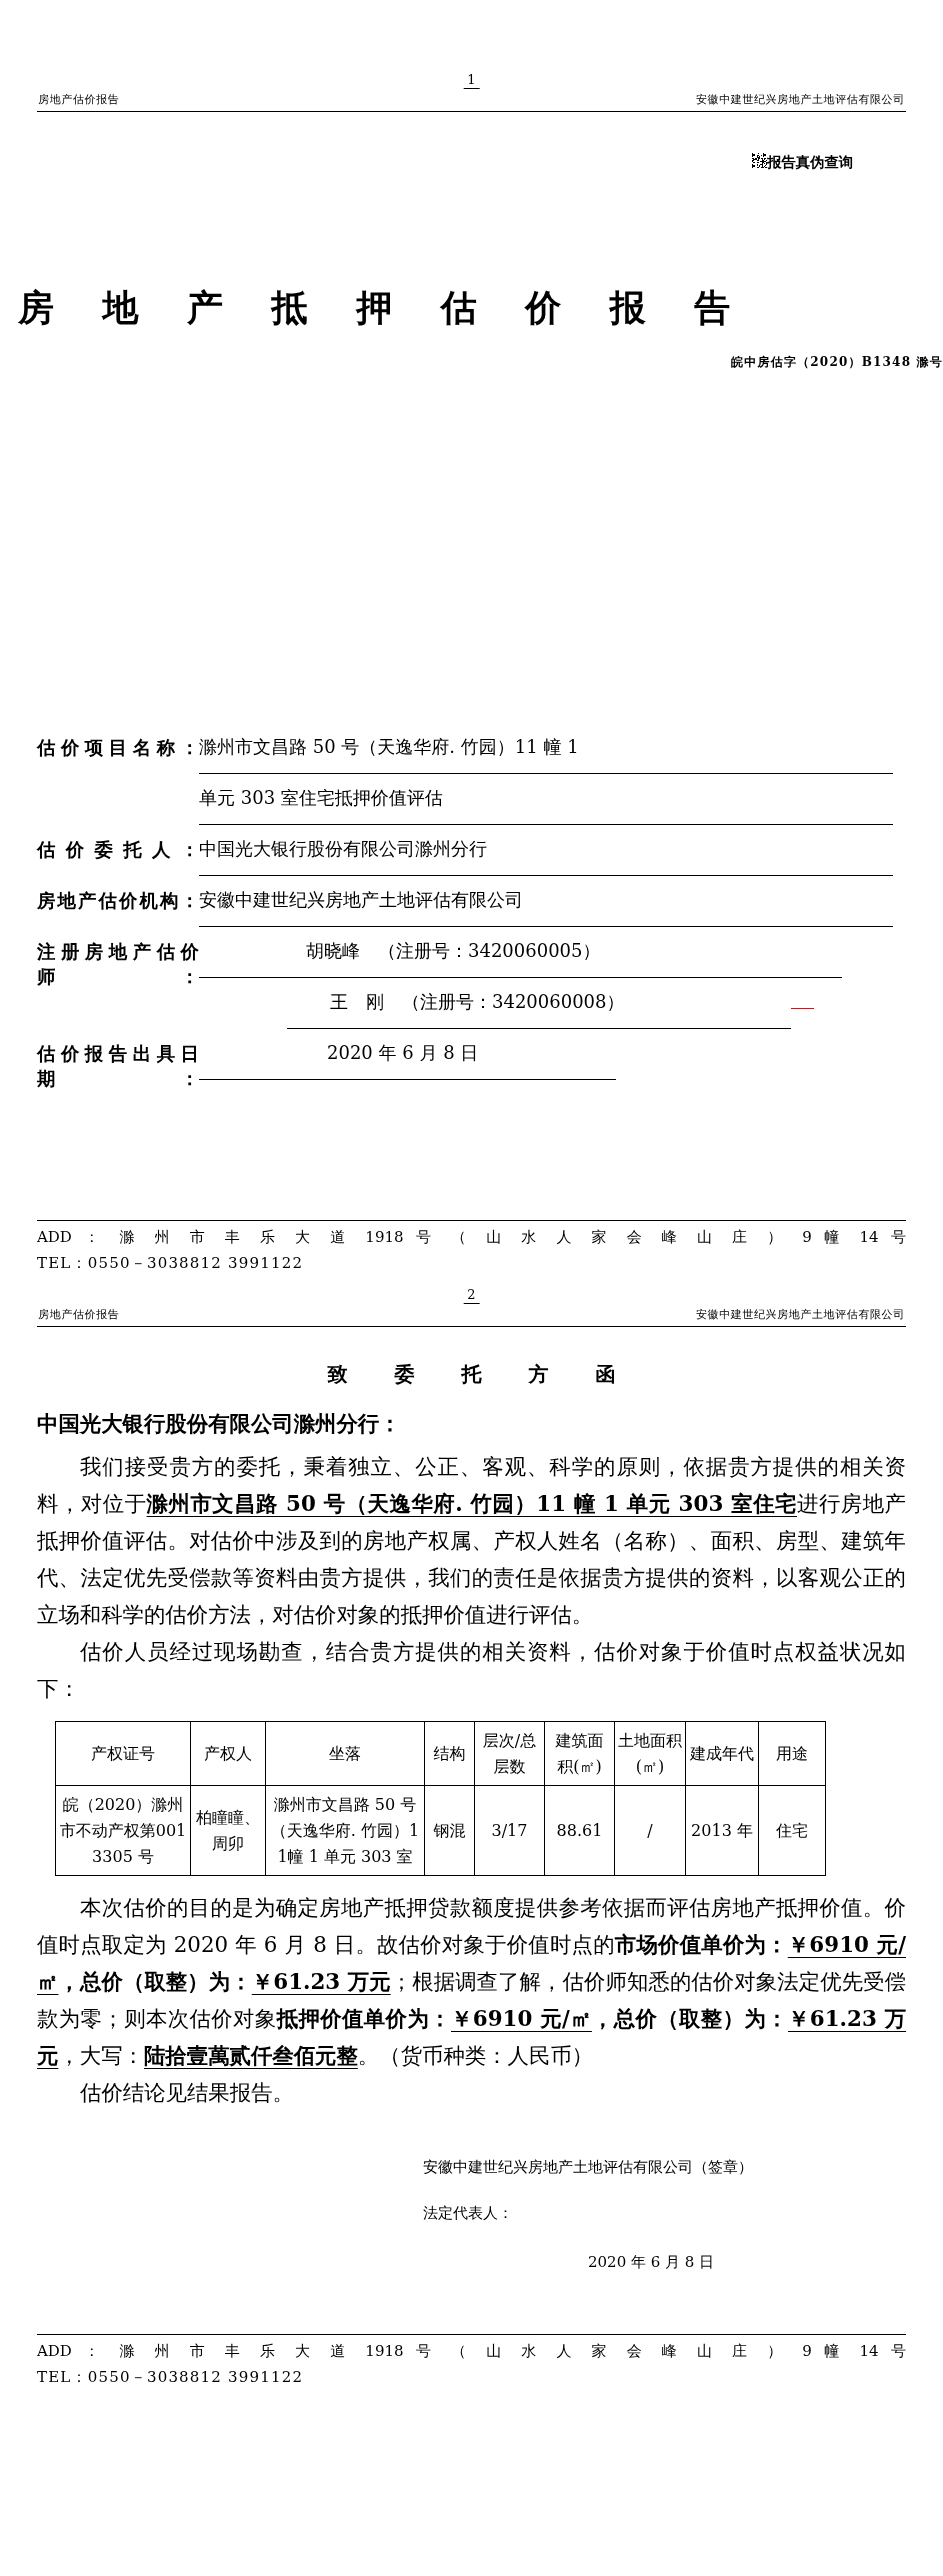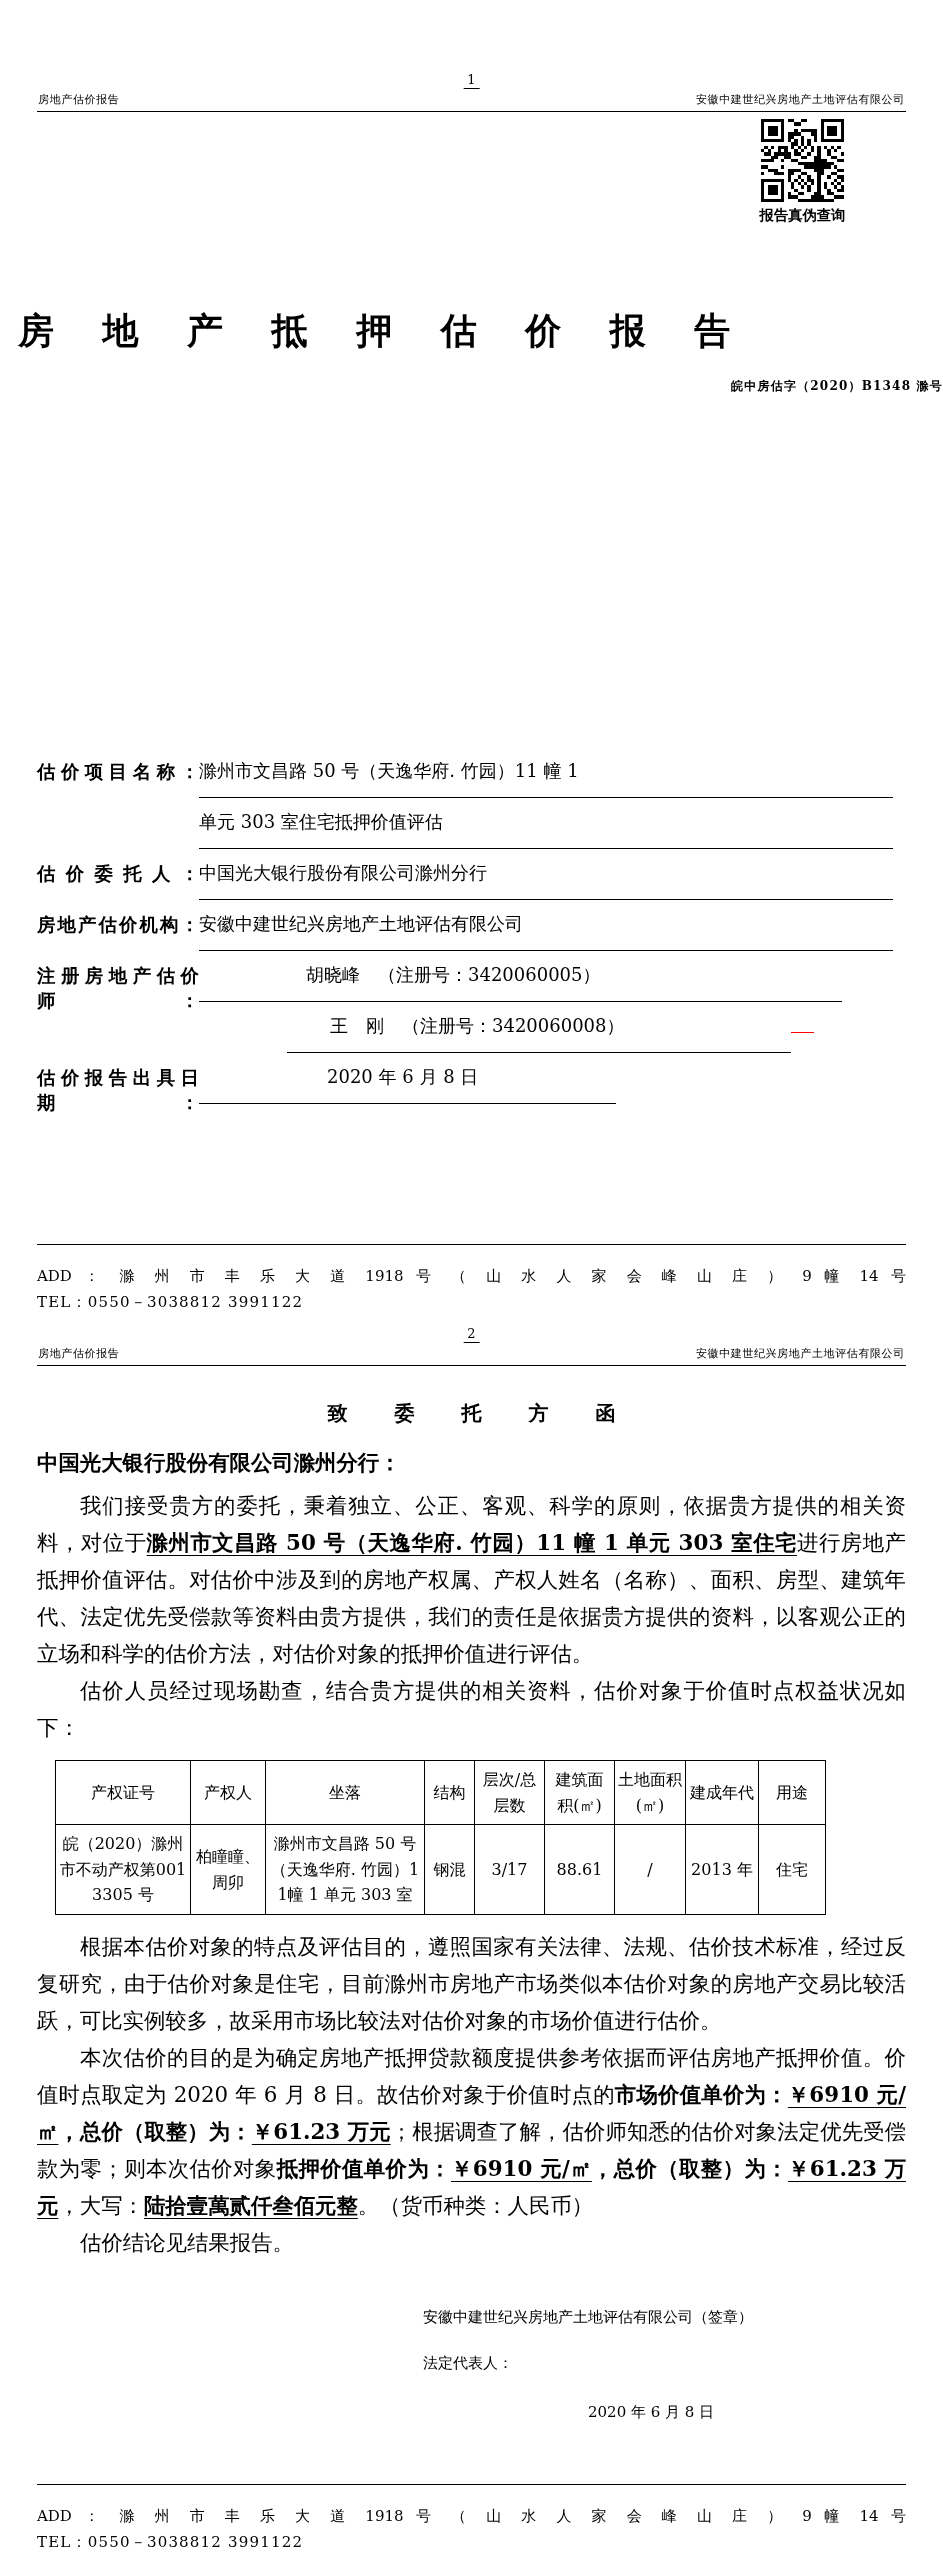--- a/index.html
+++ b/index.html
@@ -13,41 +13,41 @@
   
   .pg-head{position:relative;display:flex;justify-content:space-between;align-items:flex-end;
     border-bottom:1.2px solid #000;padding:20px 1.2px 3.6px 1.2px;}
   .pg-head.thick{border-bottom-width:1.8px;}
   .pg-side{font-size:11px;letter-spacing:0.6px;}
   .pg-num{position:absolute;left:50%;top:0;transform:translateX(-50%);font-size:13px;}
   .pg-num span{display:inline-block;padding:0 4.2px 0.6px 4.2px;border-bottom:1.2px solid #000;}
 
   
   .p1-head{margin-top:72px;}
-  .qr-wrap{width:101px;margin:7.1px 90px 0 auto;display:flex;flex-direction:column;align-items:center;}
+  .qr-wrap{width:101px;margin:7.1px 90px 0 auto;display:flex;flex-direction:row;align-items:center;}
   .qr-caption{font-size:14.3px;font-weight:bold;margin-top:4.8px;white-space:nowrap;}
   .report-title{margin-top:82px;font-size:36px;font-weight:bold;
     letter-spacing:18px;text-indent:18px;white-space:nowrap;}
   .report-no{margin-top:21.4px;text-align:right;font-size:12px;font-weight:bold;letter-spacing:1.2px;}
 
   .fields{margin-top:364px;font-size:18px;}
   .frow{display:flex;align-items:flex-start;height:27px;margin-bottom:24px;}
   .flabel{flex:0 0 162px;width:162px;font-weight:bold;font-size:18.4px;
     text-align:justify;text-align-last:justify;display:inline-block;}
   .fspacer{flex:0 0 162px;}
   .fval{border-bottom:1.2px solid #000;padding-bottom:14px;white-space:nowrap;overflow:hidden;}
   .grow{flex:1 1 auto;margin-right:13px;}
   .fval.appr1{flex:0 0 643px;width:643px;padding-left:107px;box-sizing:border-box;}
   .spacer2{flex:0 0 250px;}
   .fval.appr2{flex:0 0 504px;width:504px;padding-left:43px;box-sizing:border-box;}
   .red-tail{flex:0 0 22.6px;width:22.6px;border-bottom:1.2px solid #ff0000;height:18px;}
   .fval.fdate{flex:0 0 417px;width:417px;padding-left:128px;box-sizing:border-box;}
 
   
-  .pg-foot{border-top:1.2px solid #000;padding-top:22px;font-size:15px;}
+  .pg-foot{border-top:1.2px solid #000;padding-top:7px;font-size:15px;}
   .pg-foot .addr{text-align:justify;text-align-last:justify;}
   .pg-foot .tel{margin-top:7.1px;letter-spacing:1.2px;}
   .p1-foot{margin-top:152px;}
   .p2-foot{margin-top:62px;}
 
   
   .p2-head{margin-top:14.3px;}
   .letter-title{margin-top:34px;text-align:center;font-size:20px;font-weight:bold;
     letter-spacing:20px;text-indent:20px;}
   .salutation{margin-top:21.4px;font-size:21.4px;font-weight:bold;}
@@ -376,21 +376,20 @@
             <td>钢混</td>
             <td>3/17</td>
             <td>88.61</td>
             <td>/</td>
             <td>2013 年</td>
             <td>住宅</td>
           </tr>
       </tbody>
     </table>
 
-    <p class="para"><span>根据本估价对象的特点及评估目的，遵照国家有关法律、法规、估价技术标准，经过反复研究，由于估价对象是住宅，目前滁州市房地产市场类似本估价对象的房地产交易比较活跃，可比实例较多，故采用市场比较法对估价对象的市场价值进行估价。</span></p>
     <p class="para"><span>本次估价的目的是为确定房地产抵押贷款额度提供参考依据而评估房地产抵押价值。价值时点取定为 2020 年 6 月 8 日。故估价对象于价值时点的</span><span class="seg-b">市场价值单价为：</span><span class="seg-b seg-u">￥6910 元/㎡</span><span class="seg-b">，</span><span class="seg-b">总价（取整）为：</span><span class="seg-b seg-u">￥61.23 万元</span><span>；根据调查了解，估价师知悉的估价对象法定优先受偿款为零；则本次估价对象</span><span class="seg-b">抵押价值单价为：</span><span class="seg-b seg-u">￥6910 元/㎡</span><span class="seg-b">，</span><span class="seg-b">总价（取整）为：</span><span class="seg-b seg-u">￥61.23 万元</span><span>，大写：</span><span class="seg-b seg-u">陆拾壹萬贰仟叁佰元整</span><span>。（货币种类：人民币）</span></p>
     <p class="para"><span>估价结论见结果报告。</span></p>
   </div>
 
   <div class="closing">
     <div>安徽中建世纪兴房地产土地评估有限公司（签章）</div>
     <div class="legal">法定代表人：</div>
     <div class="cdate">2020 年 6 月 8 日</div>
   </div>
 

